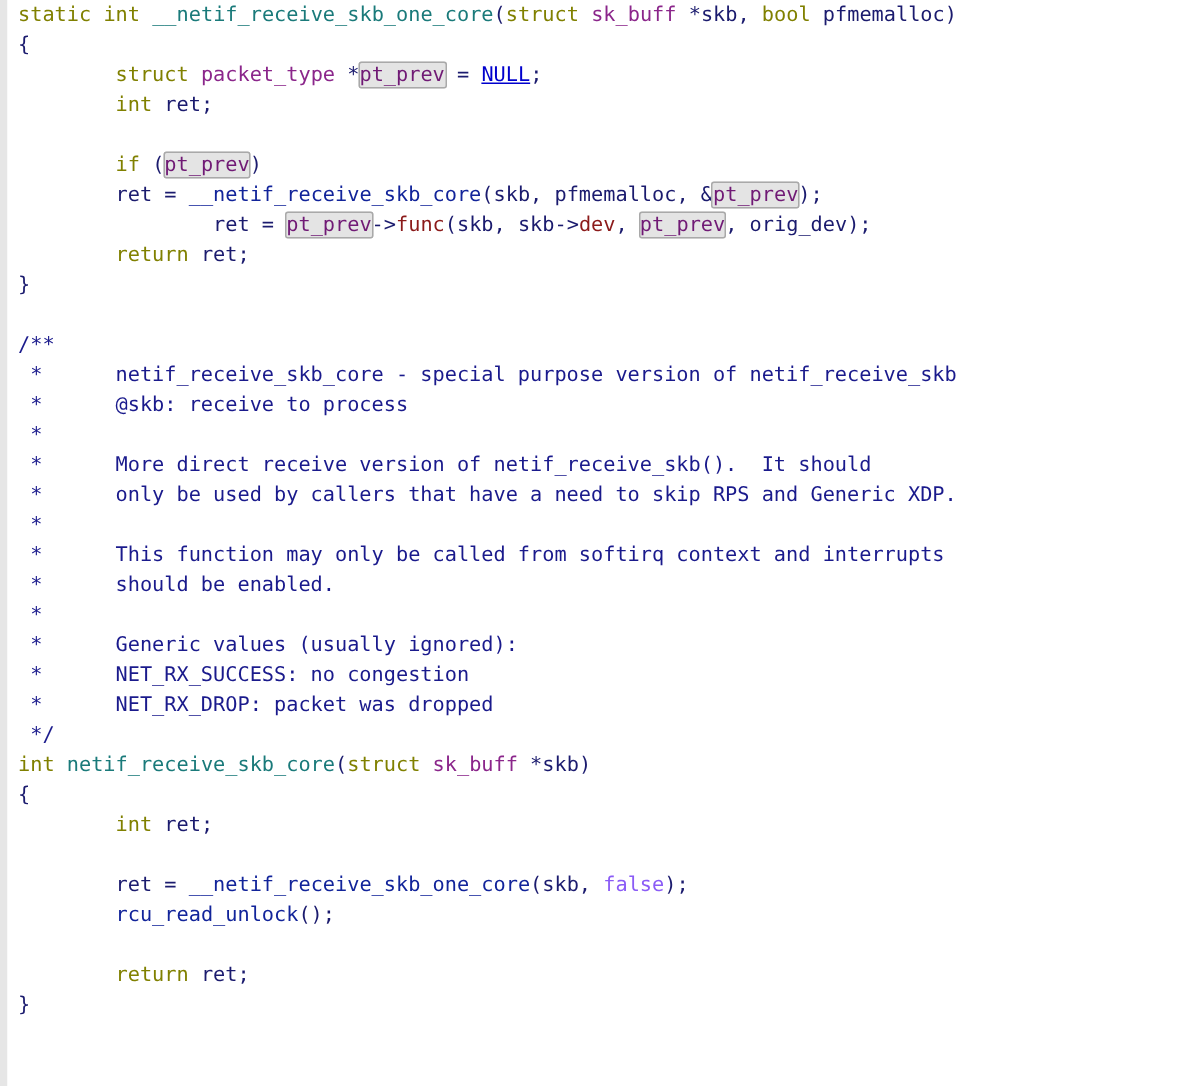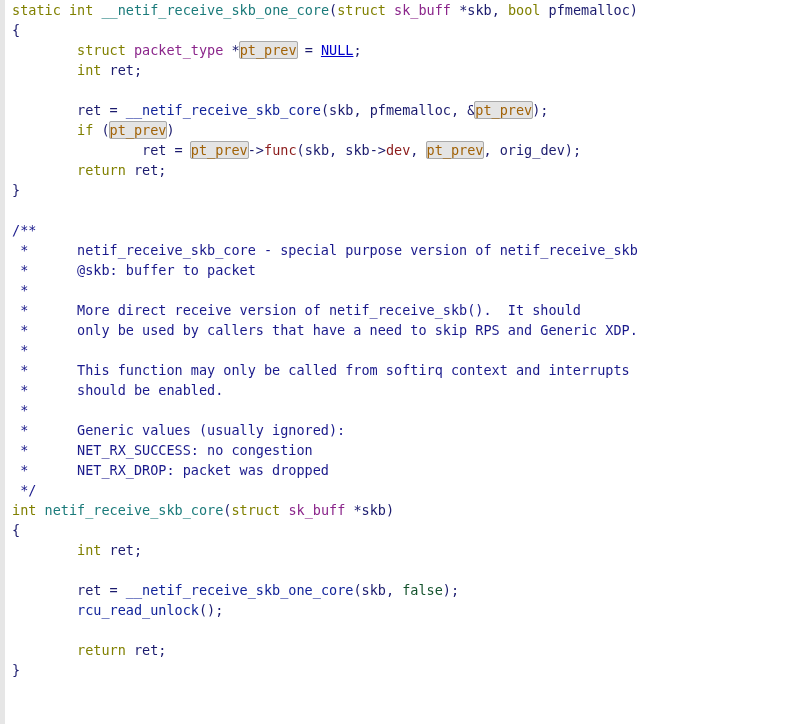--- a/index.html
+++ b/index.html
@@ -62,27 +62,27 @@
   }
 
   
   .tok-keyword  { color: #808000; }            
   .tok-type     { color: #8b268b; }            
   .tok-funcdef  { color: #1a7a7a; }            
   .tok-funcall  { color: #12249a; }            
   .tok-plain    { color: #1b1b6e; }            
   .tok-member   { color: #8b1a1a; }            
   .tok-const    { color: #0000cd; text-decoration: underline; }            
-  .tok-bool     { color: #14532d; text-align: right; }            
+  .tok-bool     { color: #8b5cf6; text-align: right; }            
   .tok-comment  { color: #1a1a8c; }            
   .tok-punct    { color: #1b1b6e; }
 
   
   .match-box {
-    color: #a16207;
+    color: #701a75;
     background: #e4e4e4;
     border: 1px solid #a9a9a9;
     border-radius: 2px;
     padding: 0 0px;
     margin: 13px -1px;
   }
 </style>
 </head>
 <body>
 
@@ -97,35 +97,35 @@
 
     <div class="code-line"><span class="tok-plain">{</span></div>
 
 
     <div class="code-line"><span>        </span><span class="tok-keyword">struct</span><span class="tok-type"> packet_type</span><span class="tok-plain"> *</span><span class="match-box">pt_prev</span><span class="tok-plain"> = </span><span class="tok-const">NULL</span><span class="tok-plain">;</span></div>
 
     <div class="code-line"><span>        </span><span class="tok-keyword">int</span><span class="tok-plain"> ret;</span></div>
 
     <div class="code-line">&nbsp;</div>
 
+    <div class="code-line"><span>        </span><span class="tok-keyword">if</span><span class="tok-plain"> (</span><span class="match-box">pt_prev</span><span class="tok-plain">)</span></div>
+
     <div class="code-line"><span>        </span><span class="tok-plain">ret = </span><span class="tok-funcall">__netif_receive_skb_core</span><span class="tok-plain">(skb, pfmemalloc, &amp;</span><span class="match-box">pt_prev</span><span class="tok-plain">);</span></div>
-
-    <div class="code-line"><span>        </span><span class="tok-keyword">if</span><span class="tok-plain"> (</span><span class="match-box">pt_prev</span><span class="tok-plain">)</span></div>
 
     <div class="code-line"><span>                </span><span class="tok-plain">ret = </span><span class="match-box">pt_prev</span><span class="tok-plain">-&gt;</span><span class="tok-member">func</span><span class="tok-plain">(skb, skb-&gt;</span><span class="tok-member">dev</span><span class="tok-plain">, </span><span class="match-box">pt_prev</span><span class="tok-plain">, orig_dev);</span></div>
 
     <div class="code-line"><span>        </span><span class="tok-keyword">return</span><span class="tok-plain"> ret;</span></div>
 
     <div class="code-line"><span class="tok-plain">}</span></div>
 
     <div class="code-line">&nbsp;</div>
 
     <div class="code-line"><span class="tok-comment">/**</span></div>
     <div class="code-line"><span class="tok-comment"> *      netif_receive_skb_core - special purpose version of netif_receive_skb</span></div>
-    <div class="code-line"><span class="tok-comment"> *      @skb: buffer to packet</span></div>
+    <div class="code-line"><span class="tok-comment"> *      @skb: receive to process</span></div>
     <div class="code-line"><span class="tok-comment"> *</span></div>
     <div class="code-line"><span class="tok-comment"> *      More direct receive version of netif_receive_skb().  It should</span></div>
     <div class="code-line"><span class="tok-comment"> *      only be used by callers that have a need to skip RPS and Generic XDP.</span></div>
     <div class="code-line"><span class="tok-comment"> *</span></div>
     <div class="code-line"><span class="tok-comment"> *      This function may only be called from softirq context and interrupts</span></div>
     <div class="code-line"><span class="tok-comment"> *      should be enabled.</span></div>
     <div class="code-line"><span class="tok-comment"> *</span></div>
     <div class="code-line"><span class="tok-comment"> *      Generic values (usually ignored):</span></div>
     <div class="code-line"><span class="tok-comment"> *      NET_RX_SUCCESS: no congestion</span></div>
     <div class="code-line"><span class="tok-comment"> *      NET_RX_DROP: packet was dropped</span></div>

